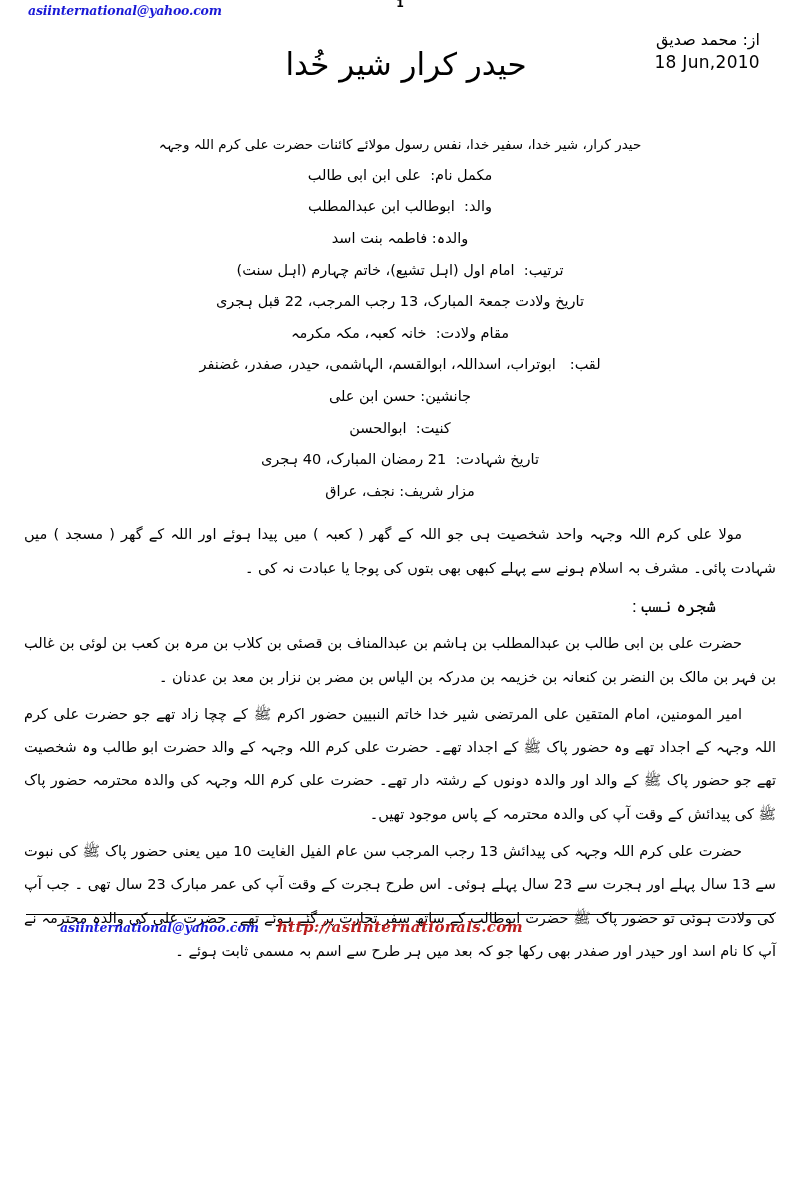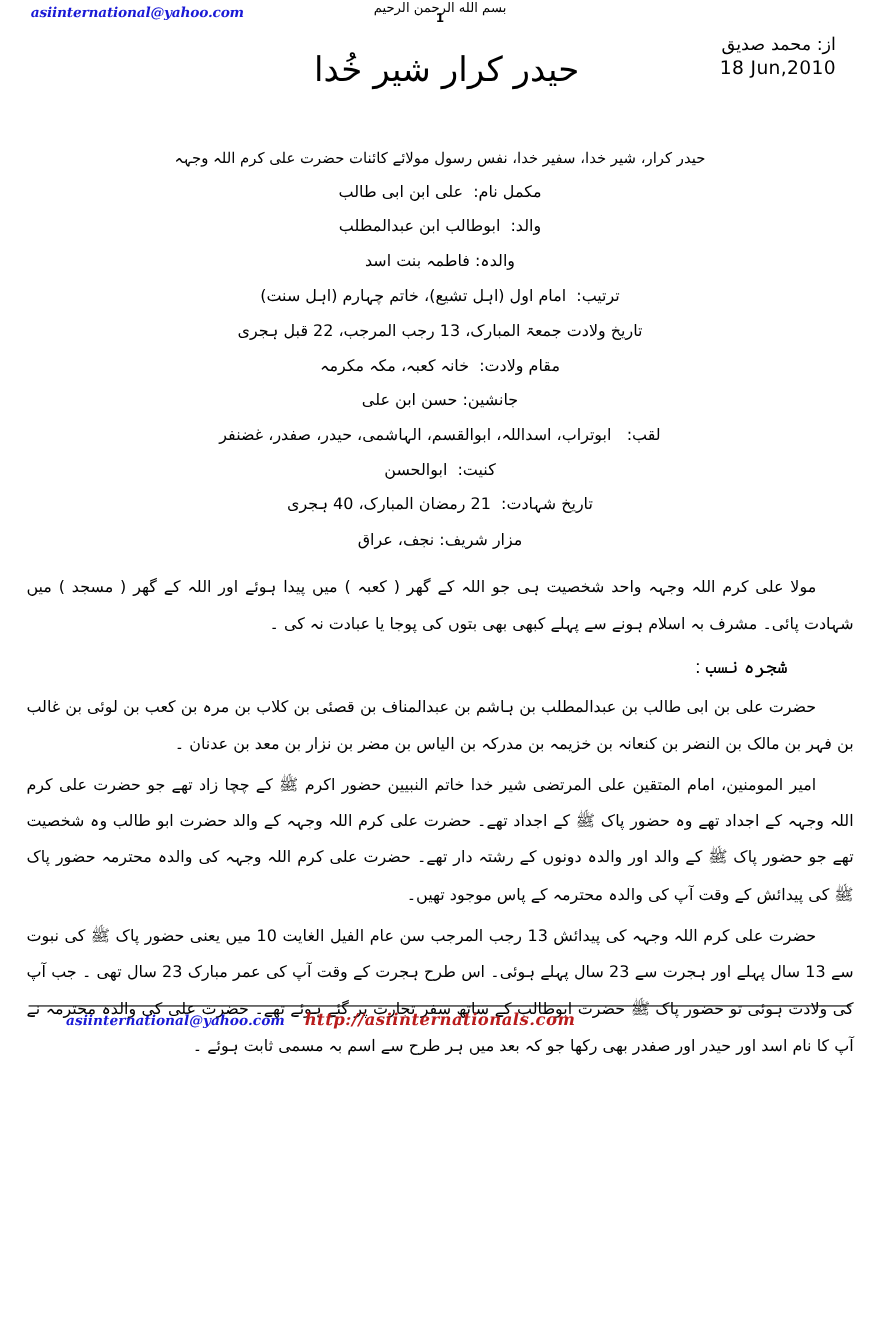--- a/index.html
+++ b/index.html
@@ -200,21 +200,20 @@
 </head>
 <body>
 
 <div class="page">
 
   <div class="header">
 
     <div class="hdr-email">asiinternational@yahoo.com</div>
 
     <div class="hdr-bismillah-wrap">
-      <span class="hdr-bismillah">بسم الله الرحمن الرحيم</span>
       <span class="hdr-pageno">1</span>
     </div>
 
     <div class="hdr-author">
       <span class="hdr-author-name">از: محمد صدیق</span>
       <span class="hdr-date">18  Jun,2010</span>
     </div>
 
     <div class="doc-title">حیدر کرار شیر خُدا</div>
   </div>
@@ -241,25 +240,25 @@
 
     <div class="info-row">
       <span class="label">تاریخ ولادت</span><span>&nbsp;</span><span>جمعۃ المبارک،   13 رجب المرجب، 22 قبل ہجری</span>
     </div>
 
     <div class="info-row">
       <span class="label">مقام ولادت</span><span>:&nbsp; </span><span>خانہ کعبہ، مکہ مکرمہ</span>
     </div>
 
     <div class="info-row">
+      <span class="label">لقب</span><span>:&nbsp;&nbsp; </span><span>ابوتراب، اسداللہ، ابوالقسم، الہاشمی، حیدر، صفدر، غضنفر</span>
+    </div>
+
+    <div class="info-row">
       <span class="label">جانشین</span><span>: </span><span>حسن ابن علی</span>
-    </div>
-
-    <div class="info-row">
-      <span class="label">لقب</span><span>:&nbsp;&nbsp; </span><span>ابوتراب، اسداللہ، ابوالقسم، الہاشمی، حیدر، صفدر، غضنفر</span>
     </div>
 
     <div class="info-row">
       <span class="label">کنیت</span><span>:&nbsp; </span><span>ابوالحسن</span>
     </div>
 
     <div class="info-row">
       <span class="label">تاریخ شہادت</span><span>:&nbsp; </span><span>21 رمضان المبارک،   40 ہجری</span>
     </div>
 

